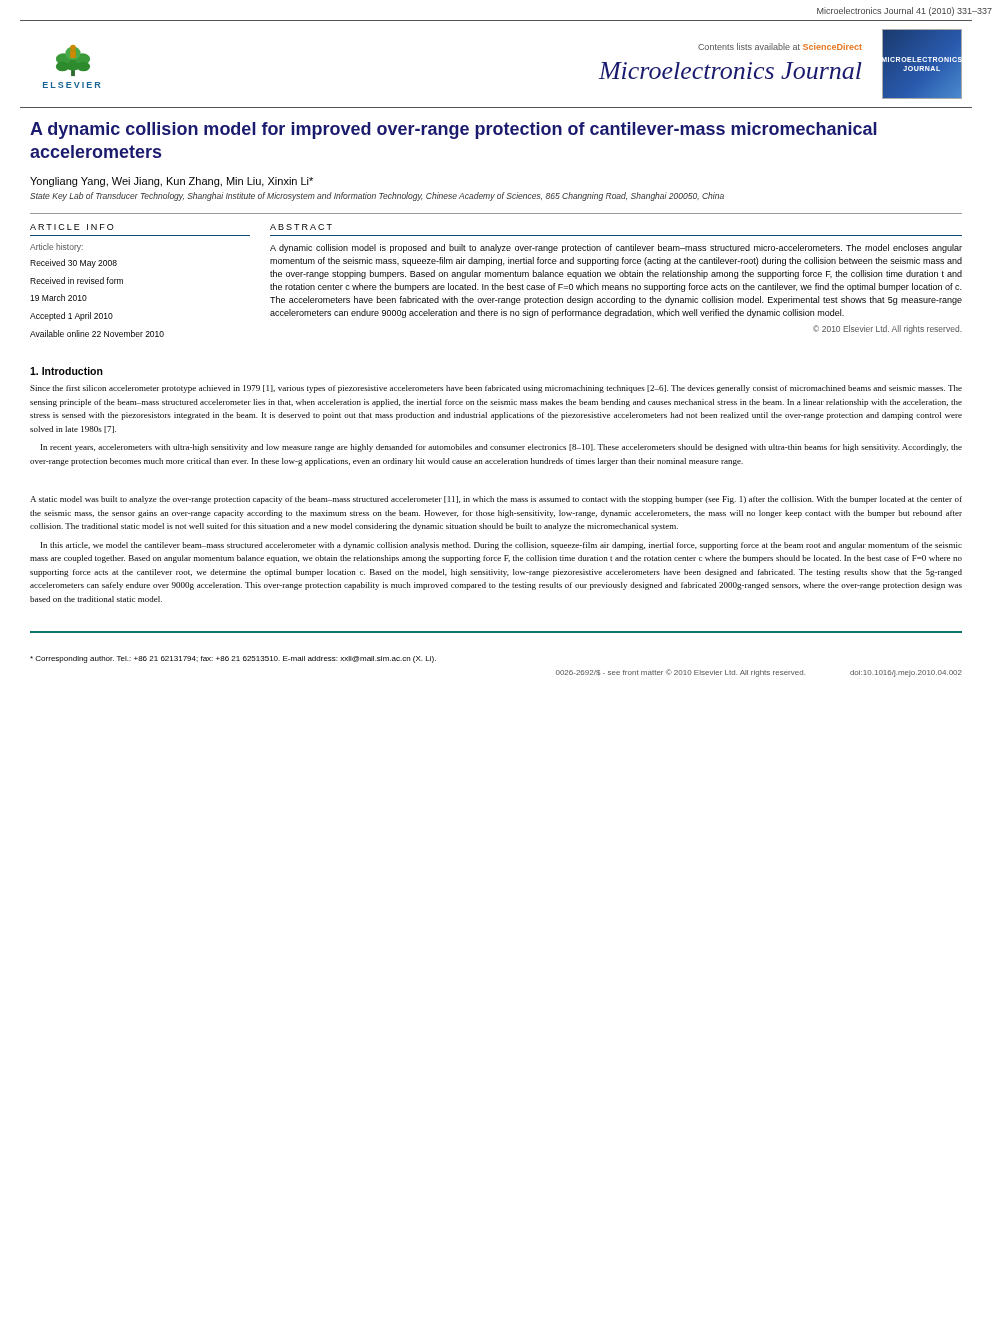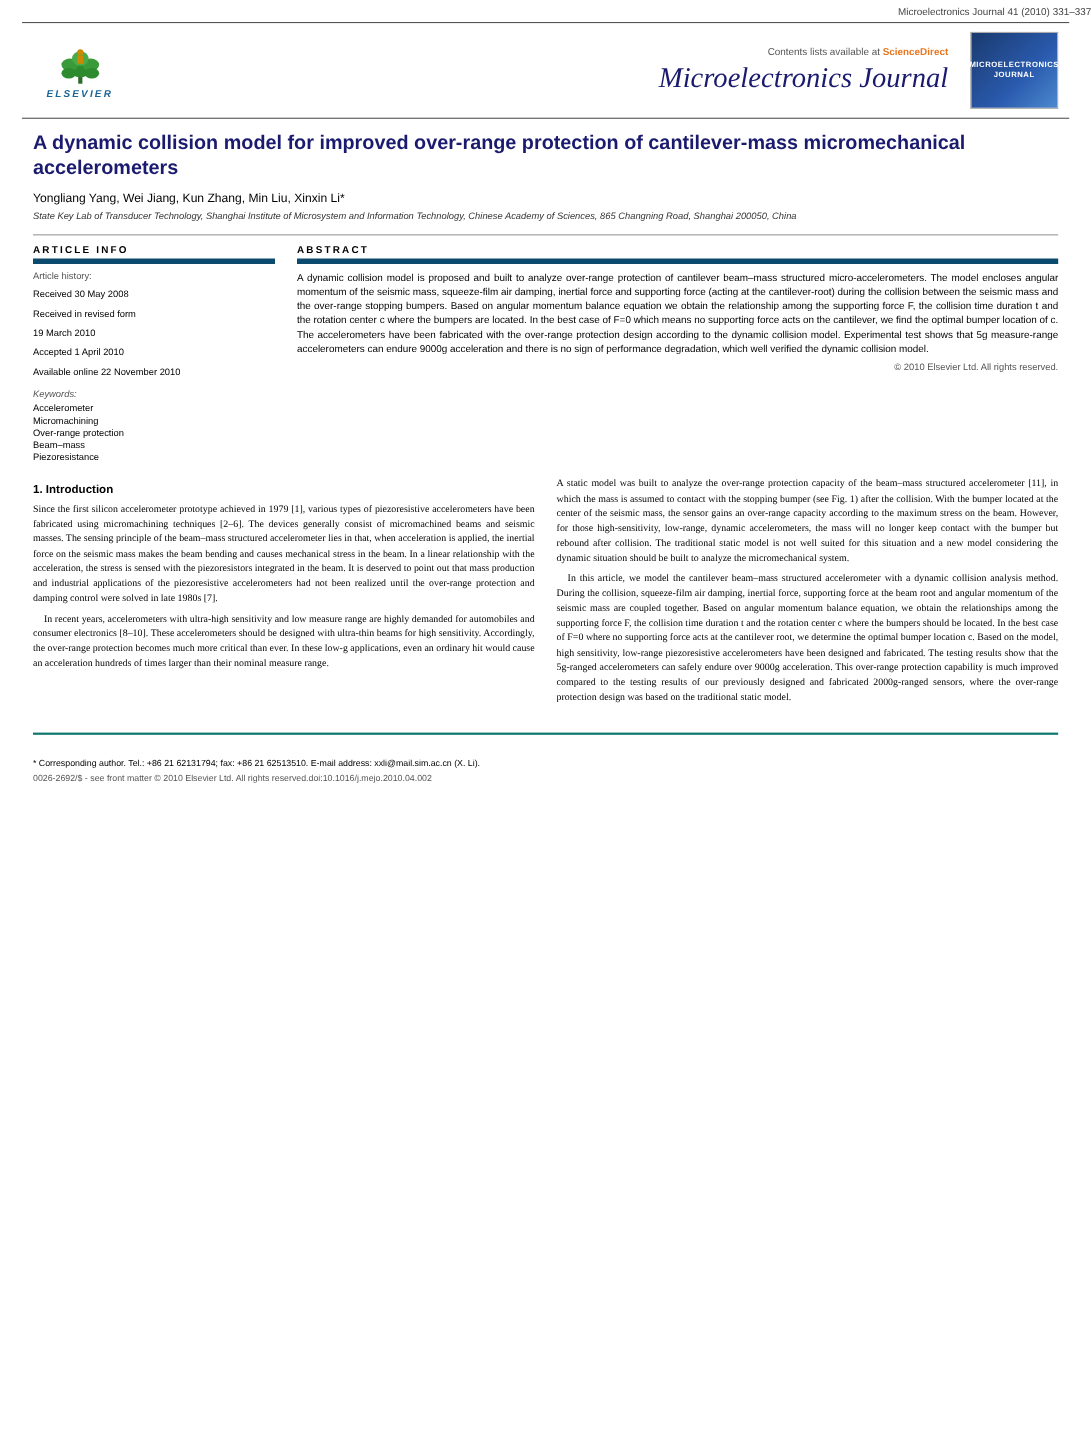--- a/index.html
+++ b/index.html
@@ -51,21 +51,20 @@
       width: 50px;
       height: 40px;
     }
     .elsevier-text {
       font-family: Arial, sans-serif;
       font-size: 9px;
       font-weight: bold;
       color: #1a6496;
       letter-spacing: 2px;
       margin-top: 2px;
-      font-style: italic;
     }
     .header-center {
       flex: 1;
       text-align: right;
     }
     .contents-line {
       font-size: 9px;
       color: #555;
       font-family: Arial, sans-serif;
       margin-bottom: 4px;
@@ -160,25 +159,25 @@
     .col-left {
       width: 220px;
       flex-shrink: 0;
     }
     .col-right {
       flex: 1;
     }
     
     .section-header {
       font-size: 9px;
-      font-weight: bold;
+      font-weight: normal;
       letter-spacing: 2px;
       text-transform: uppercase;
       font-family: Arial, sans-serif;
-      border-bottom: 5px solid #0c4a6e;
+      border-bottom: 1px solid #0c4a6e;
       padding-bottom: 3px;
       margin-bottom: 6px;
     }
     .info-label {
       font-size: 8.5px;
       font-family: Arial, sans-serif;
       color: #555;
       margin-bottom: 6px;
     }
     .info-value {
@@ -216,20 +215,21 @@
       text-align: right;
       font-family: Arial, sans-serif;
       color: #555;
       margin-top: 4px;
     }
     
     .body-two-col {
       display: flex;
       gap: 20px;
       margin-top: 12px;
+      flex-direction: column;
     }
     .body-col {
       flex: 1;
     }
     .section-title {
       font-size: 10.5px;
       font-weight: bold;
       font-family: Arial, sans-serif;
       margin-bottom: 5px;
       margin-top: 6px;
@@ -255,23 +255,24 @@
       padding-top: 20px;
     }
     .footnote-text {
       font-size: 8px;
       font-family: Arial, sans-serif;
       color: #000;
       line-height: 1.4;
     }
     .footer-bottom {
       display: flex;
-      justify-content: flex-start;
+      justify-content: flex-end;
       align-items: flex-end;
       margin-top: 4px;
+      gap: 44px;
     }
     .footer-issn {
       font-size: 8px;
       font-family: Arial, sans-serif;
       color: #555;
     }
     .footer-doi {
       font-size: 8px;
       font-family: Arial, sans-serif;
       color: #555;
@@ -335,28 +336,20 @@
       <div class="col-left">
         <div class="section-header">Article Info</div>
 
         <div class="info-label">Article history:</div>
         <div class="info-value">Received 30 May 2008</div>
         <div class="info-value">Received in revised form</div>
         <div class="info-value">19 March 2010</div>
         <div class="info-value">Accepted 1 April 2010</div>
         <div class="info-value">Available online 22 November 2010</div>
 
-        <div class="keywords-section">
-          <div class="keywords-label">Keywords:</div>
-          <div class="keyword-item">Accelerometer</div>
-          <div class="keyword-item">Micromachining</div>
-          <div class="keyword-item">Over-range protection</div>
-          <div class="keyword-item">Beam–mass</div>
-          <div class="keyword-item">Piezoresistance</div>
-        </div>
       </div>
 
       <div class="col-right">
         <div class="section-header">Abstract</div>
         <div class="abstract-text">A dynamic collision model is proposed and built to analyze over-range protection of cantilever beam–mass structured micro-accelerometers. The model encloses angular momentum of the seismic mass, squeeze-film air damping, inertial force and supporting force (acting at the cantilever-root) during the collision between the seismic mass and the over-range stopping bumpers. Based on angular momentum balance equation we obtain the relationship among the supporting force F, the collision time duration t and the rotation center c where the bumpers are located. In the best case of F=0 which means no supporting force acts on the cantilever, we find the optimal bumper location of c. The accelerometers have been fabricated with the over-range protection design according to the dynamic collision model. Experimental test shows that 5g measure-range accelerometers can endure 9000g acceleration and there is no sign of performance degradation, which well verified the dynamic collision model.</div>
         <div class="copyright-line">© 2010 Elsevier Ltd. All rights reserved.</div>
       </div>
     </div>
 
     <div class="body-two-col">

